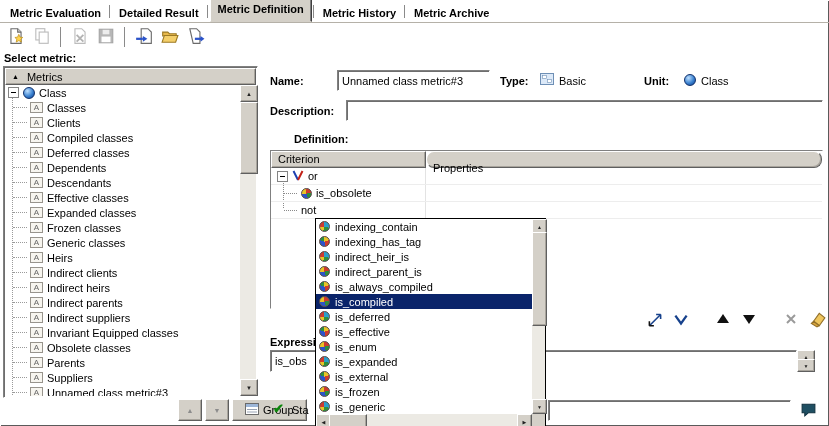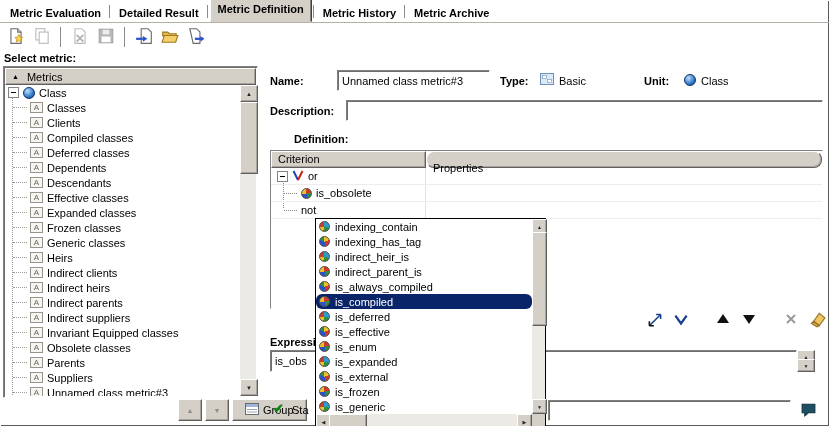--- a/index.html
+++ b/index.html
@@ -65,21 +65,21 @@
   .spinner{position:absolute;left:797px;top:350px;width:16px;height:22px;}
   .spbtn{position:absolute;left:0;width:16px;height:11px;display:flex;align-items:center;justify-content:center;font-size:5px;color:#222;}
   .spbtn.up{top:0;} .spbtn.dn{bottom:0;}
   .check{position:absolute;left:273px;top:401px;color:#0c860c;font-weight:bold;font-size:13px;}
   .status-label{position:absolute;left:292px;top:404px;}
   .comment-btn{position:absolute;left:796px;top:400px;width:24px;height:21px;display:flex;align-items:center;justify-content:center;}
   
   .dropdown{position:absolute;left:315px;top:218px;width:231px;height:210px;background:#fff;border:1px solid #000;z-index:60;box-sizing:border-box;}
   .dd-items{position:absolute;left:0;top:0;right:13px;bottom:13px;overflow:hidden;}
   .dd-item{height:15px;display:flex;align-items:center;gap:5px;padding-left:3px;white-space:nowrap;}
-  .dd-item.selected{background:#0a246a;color:#fff;border-radius:6px;}
+  .dd-item.selected{background:#0a246a;color:#fff;}
   .dd-vs{position:absolute;top:0;right:0;width:13px;bottom:13px;background:#eceae4;}
   .ddb{position:absolute;display:flex;align-items:center;justify-content:center;font-size:5px;color:#222;}
   .dd-vs .up{left:0;top:0;width:13px;height:13px;}
   .dd-vs .dn{left:0;bottom:0;width:13px;height:13px;}
   .dd-vthumb{position:absolute;left:0;top:13px;width:13px;height:92px;}
   .dd-hs{position:absolute;left:0;bottom:0;right:13px;height:13px;background:#eceae4;}
   .dd-hs .lf{left:0;top:0;width:13px;height:13px;}
   .dd-hs .rt{right:0;top:0;width:13px;height:13px;}
   .dd-hthumb{position:absolute;left:13px;top:0;width:36px;height:13px;}
   .dd-corner{position:absolute;right:0;bottom:0;width:13px;height:13px;background:#d4d0c8;}

